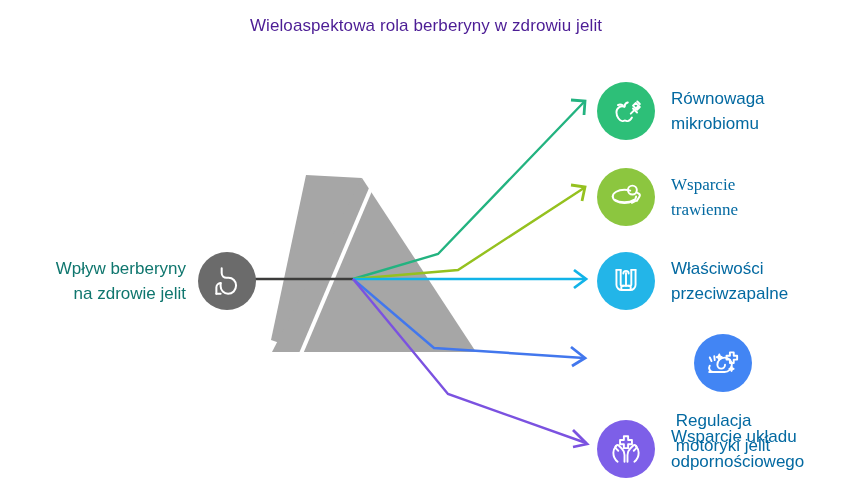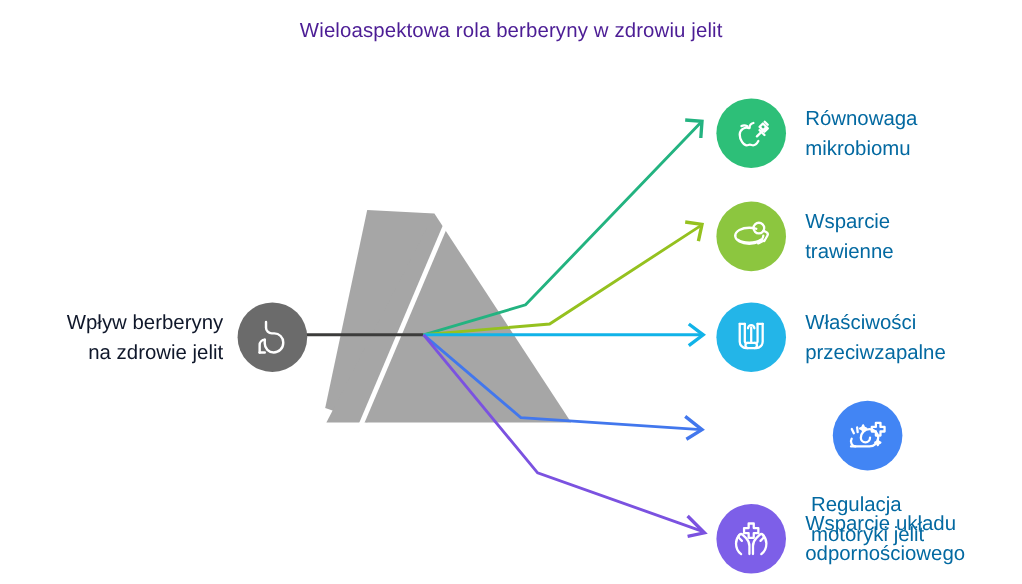--- a/index.html
+++ b/index.html
@@ -47,21 +47,21 @@
     width: 248px;
     height: 76px;
     display: flex;
     align-items: center;
     justify-content: flex-end;
     gap: 12px;
   }
   #source-label {
     font-size: 17px;
     line-height: 25px;
-    color: #0f172a;
+    color: #0f766e;
     text-align: right;
     white-space: pre-line;
   }
   .node-icon {
     flex: 0 0 auto;
     width: 58px;
     height: 58px;
     border-radius: 50%;
     display: flex;
     align-items: center;
@@ -79,21 +79,21 @@
     gap: 16px;
   }
   .outcome-label {
     font-size: 17px;
     line-height: 25px;
     color: #0369a1;
     white-space: pre-line;
   }
 
   #outcome-0 { top: 80px; }
-  #outcome-1 { top: 166px; }
+  #outcome-1 { top: 166px; font-family: Liberation Serif, serif; }
   #outcome-2 { top: 250px; }
   #outcome-3 { top: 334px; flex-direction: column; }
   #outcome-4 { top: 418px; }
 </style>
 </head>
 <body>
 
 <div id="chart-title">Wieloaspektowa rola berberyny w zdrowiu jelit</div>
 
 <svg id="diagram-canvas" viewBox="0 0 852 487">

